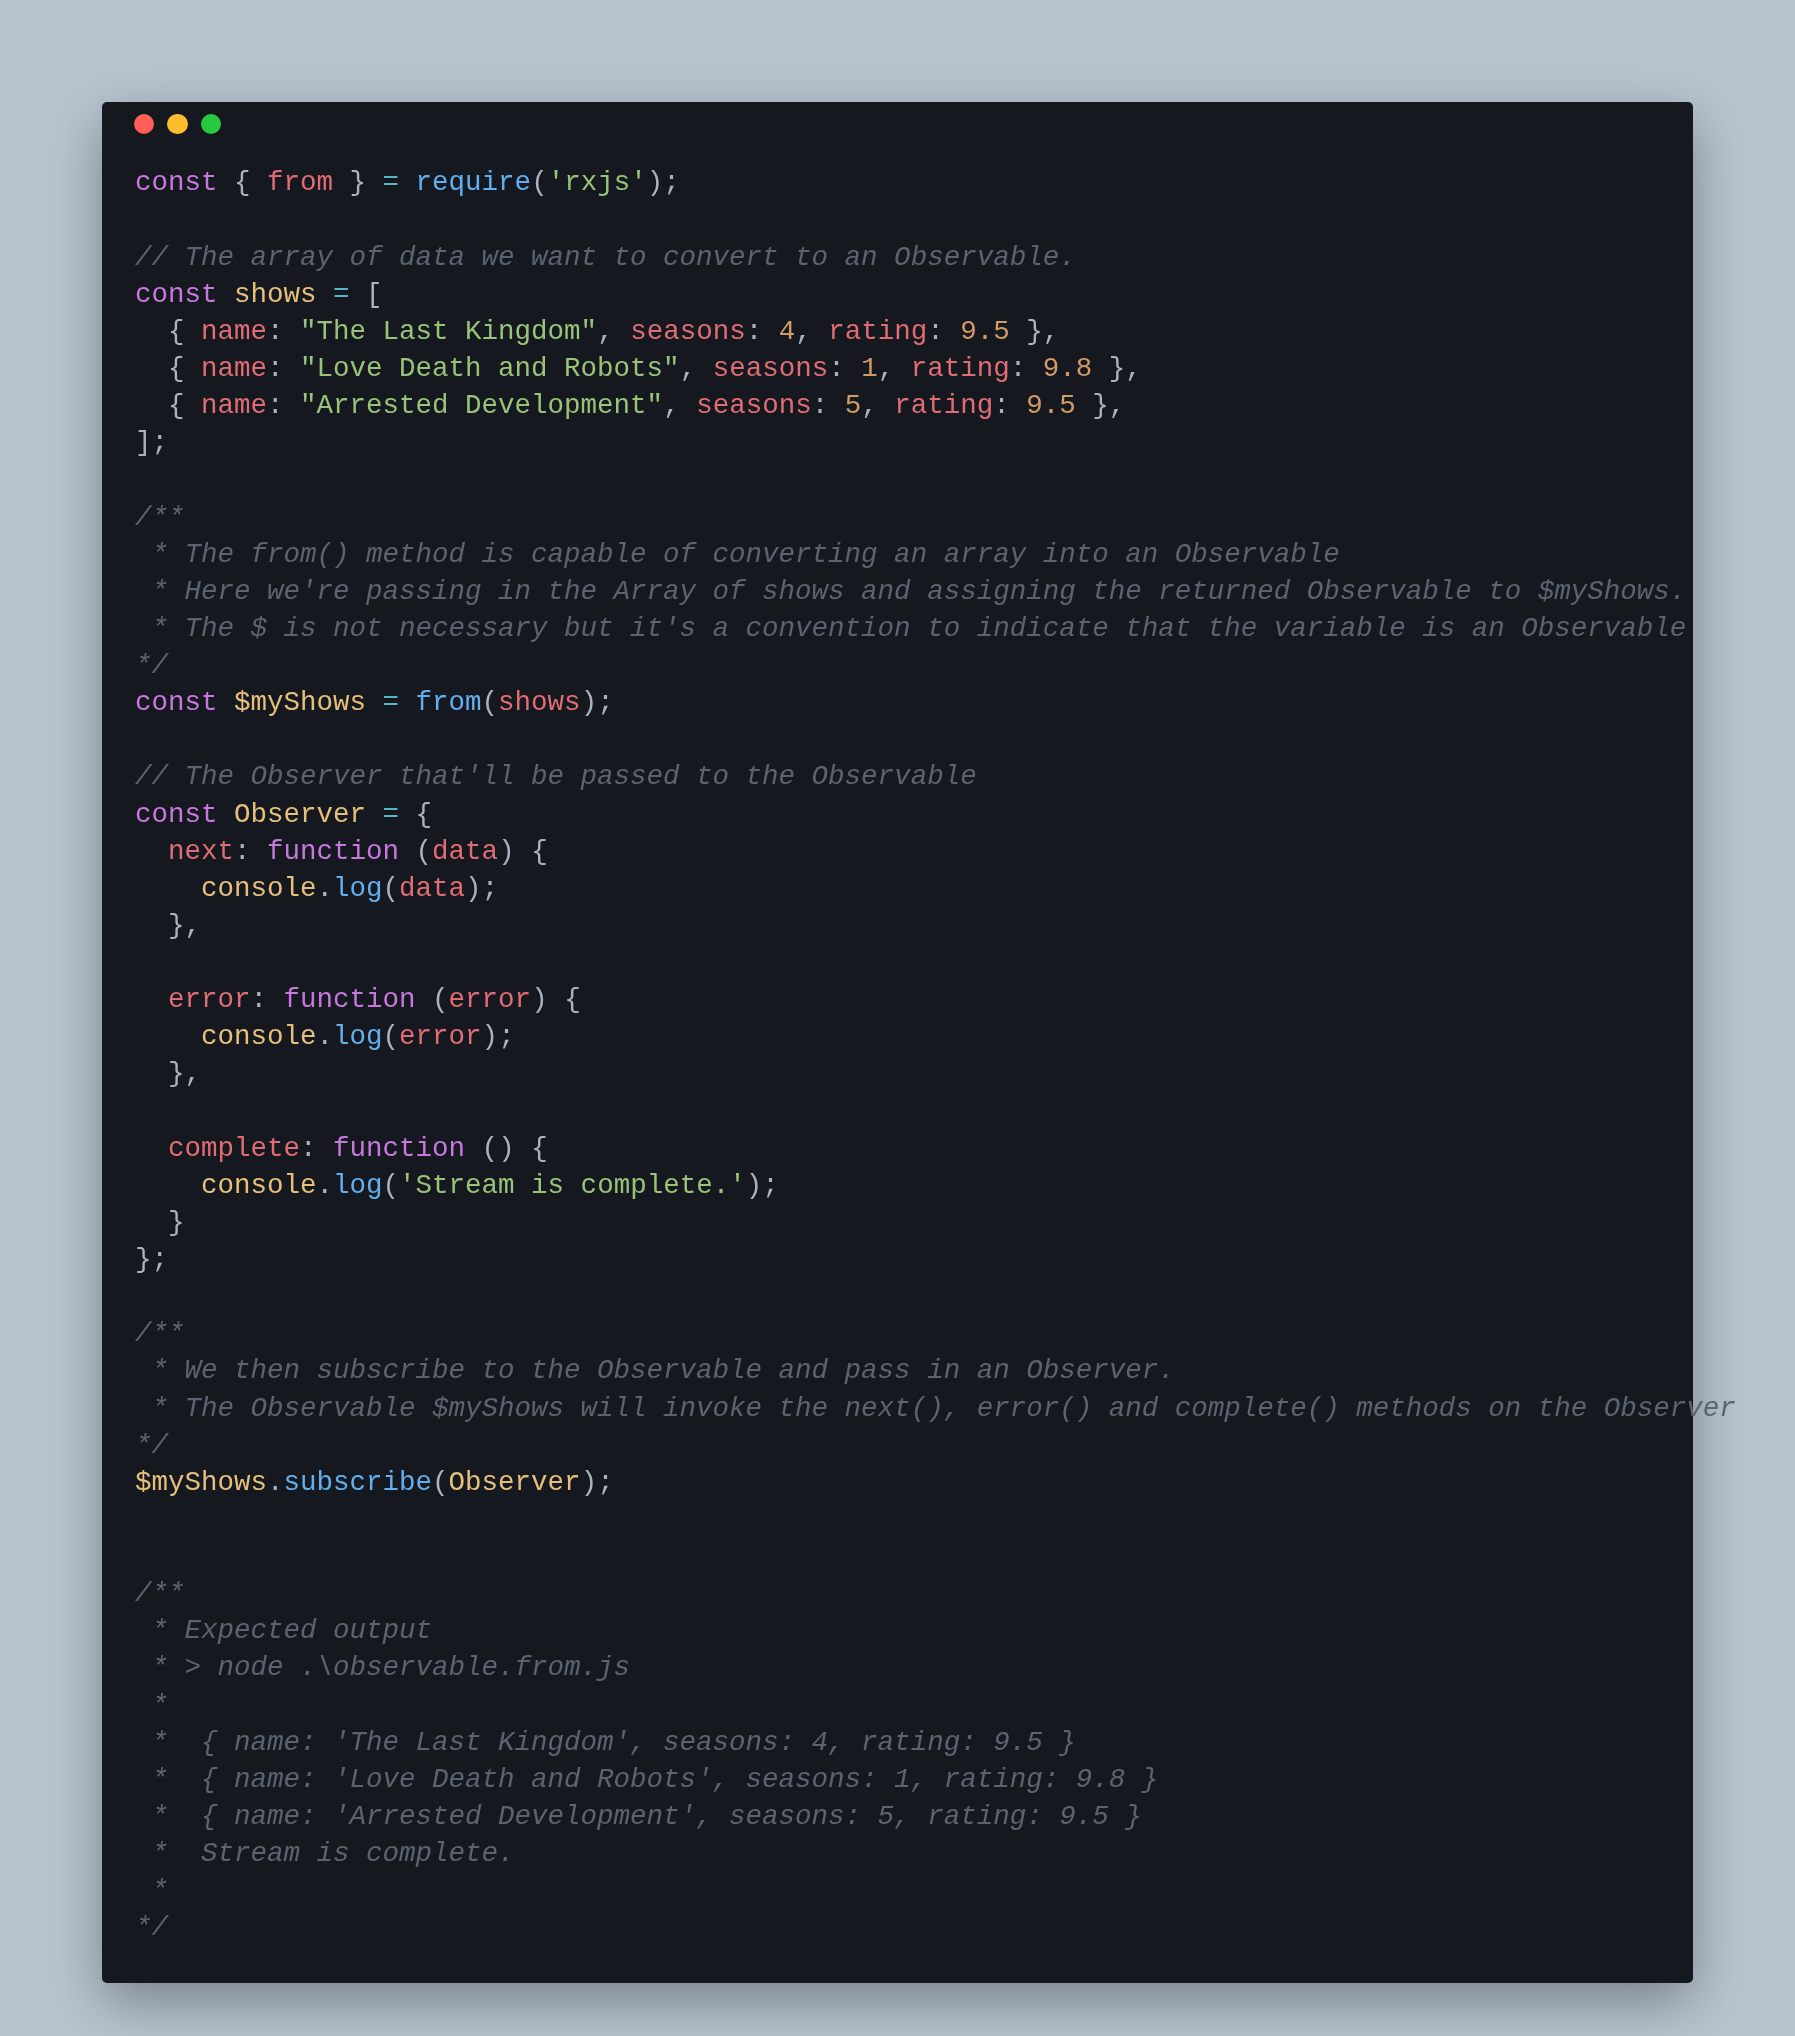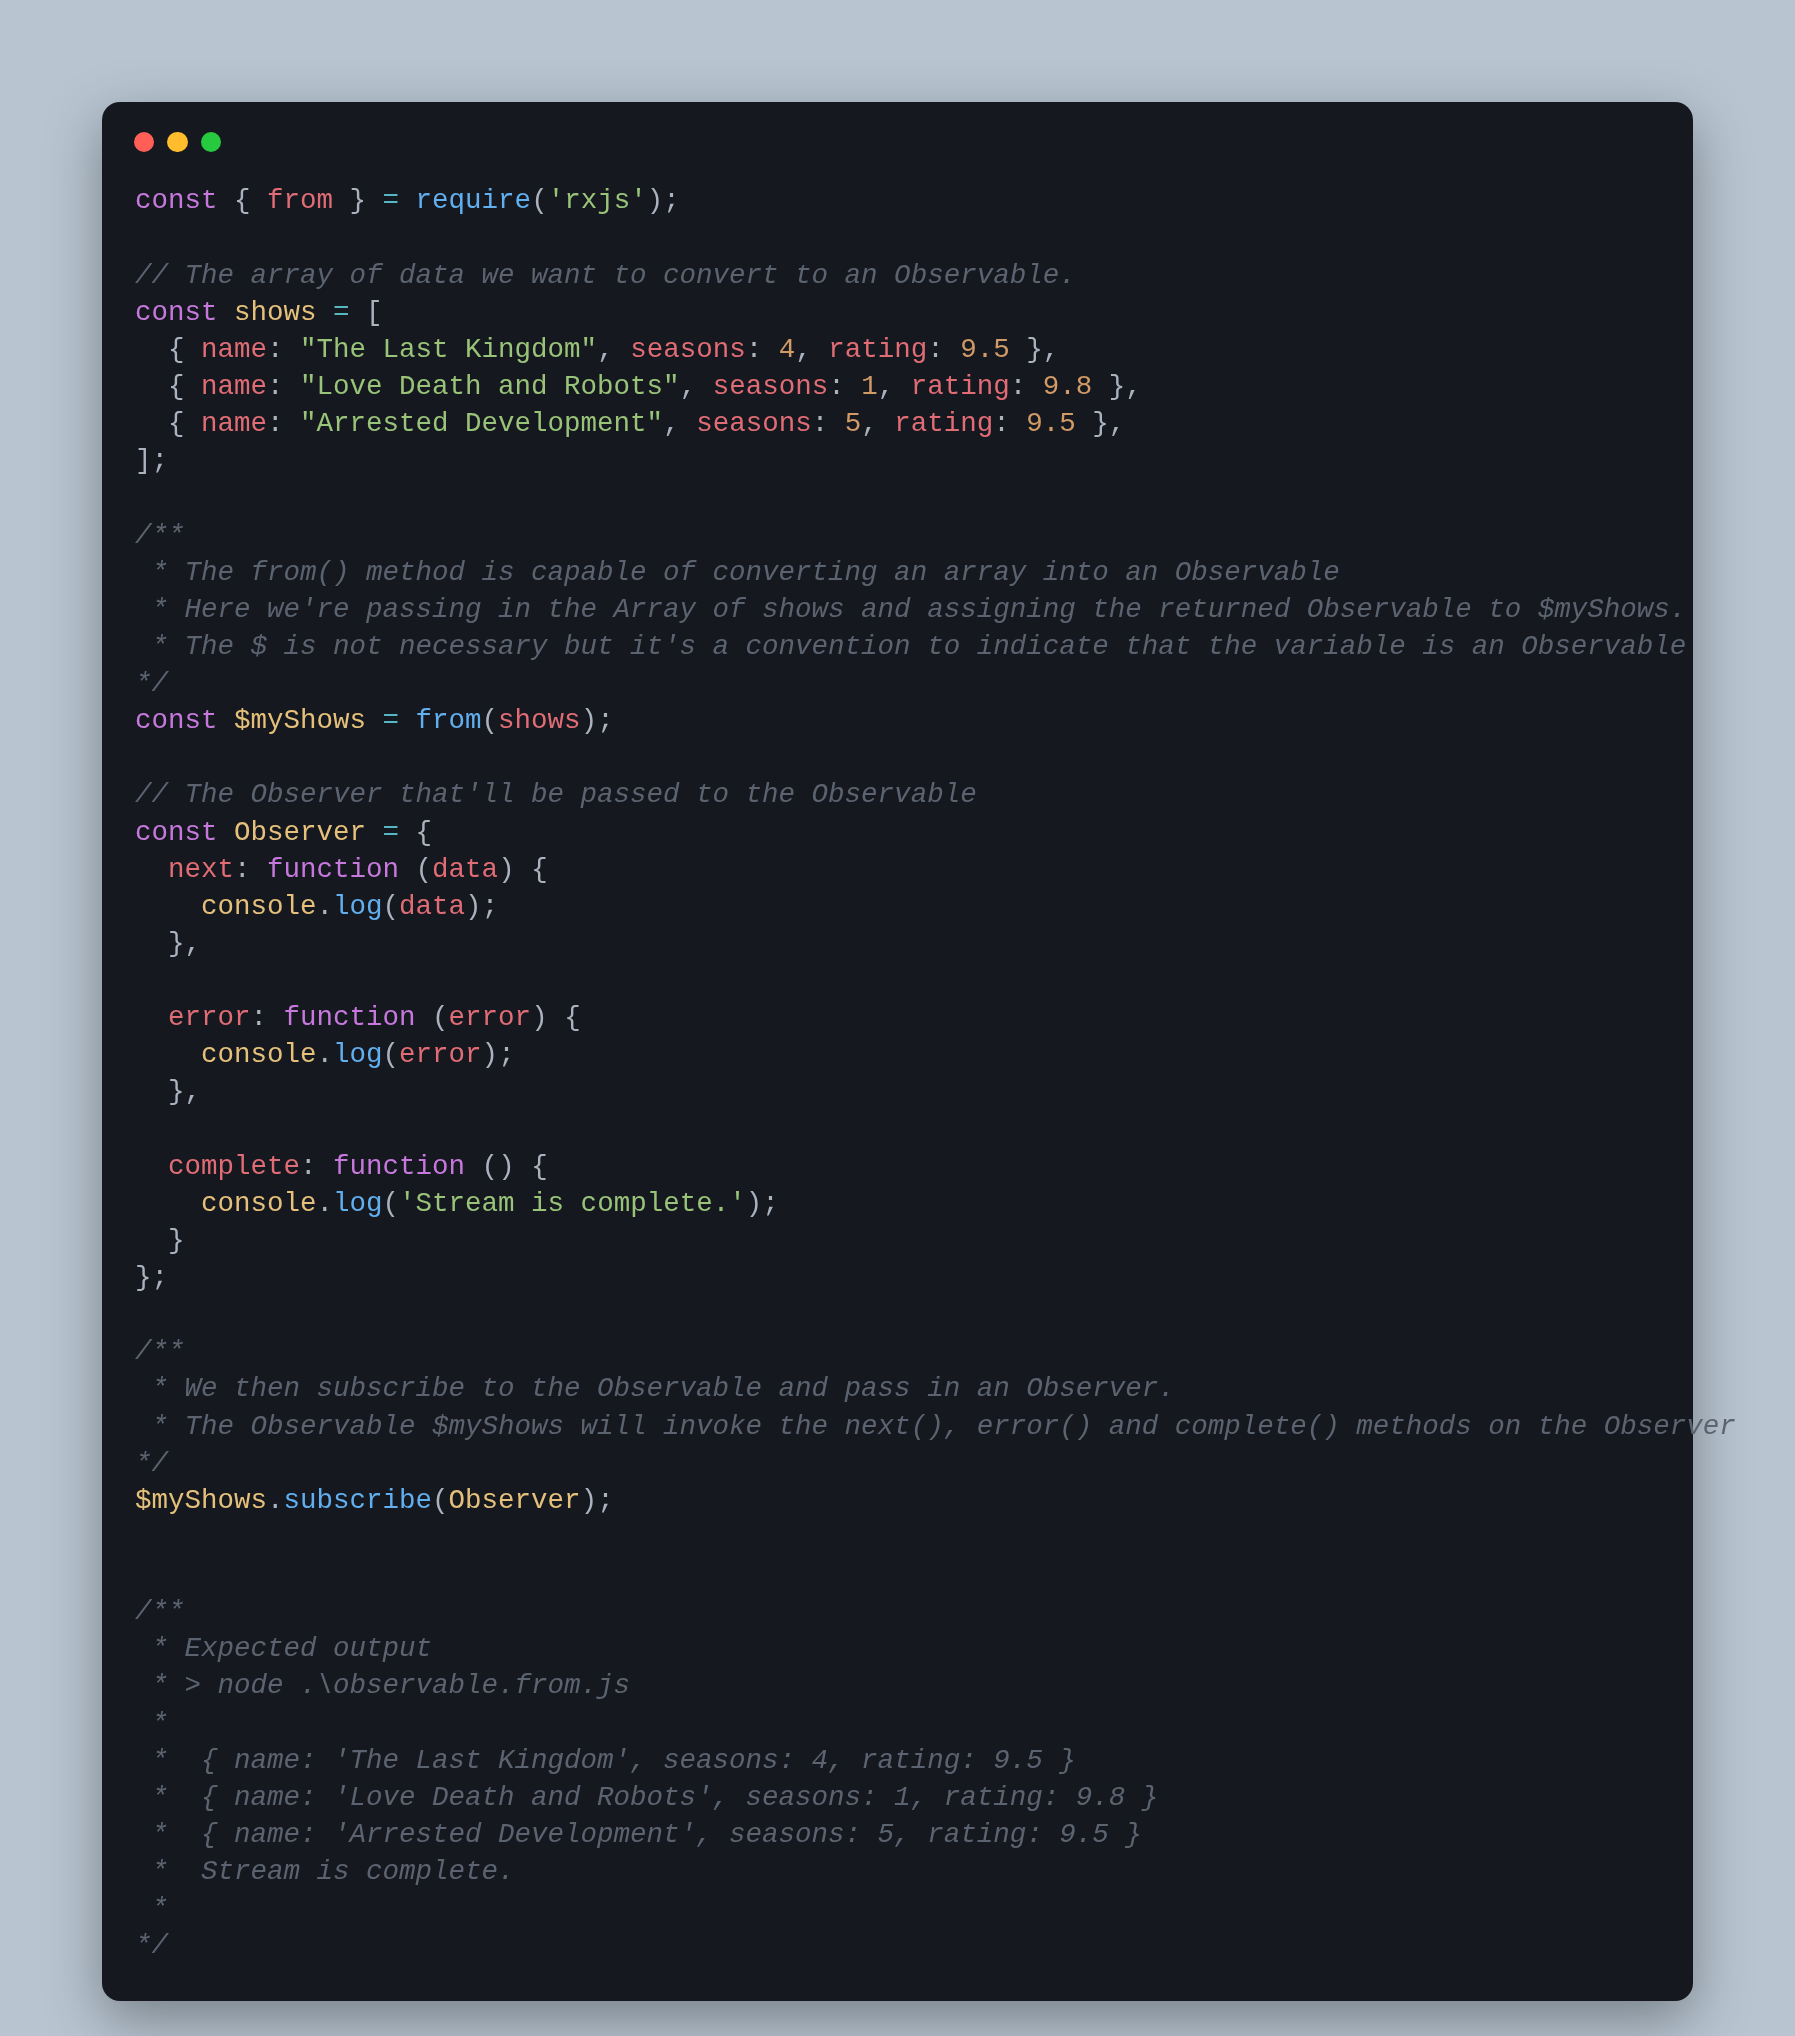--- a/index.html
+++ b/index.html
@@ -4,22 +4,22 @@
 <style>
   * { margin: 0; padding: 0; box-sizing: border-box; }
   body {
     background: #b8c5d1;
     padding: 102px;
     font-family: "SF Mono", "Monaco", "Menlo", "Consolas", "Liberation Mono", "Courier New", monospace;
     min-height: 2037px;
   }
   .window {
     background: #15181e;
-    border-radius: 18px;
-    padding: 30px 0 37px 0;
+    border-radius: 5px;
+    padding: 12px 0 37px 0;
     box-shadow: 0 18.6px 56px rgba(0,0,0,0.35);
   }
   .titlebar {
     display: flex;
     gap: 13px;
     padding: 0 0 30px 32px;
   }
   .dot {
     width: 20.4px;
     height: 20.4px;

